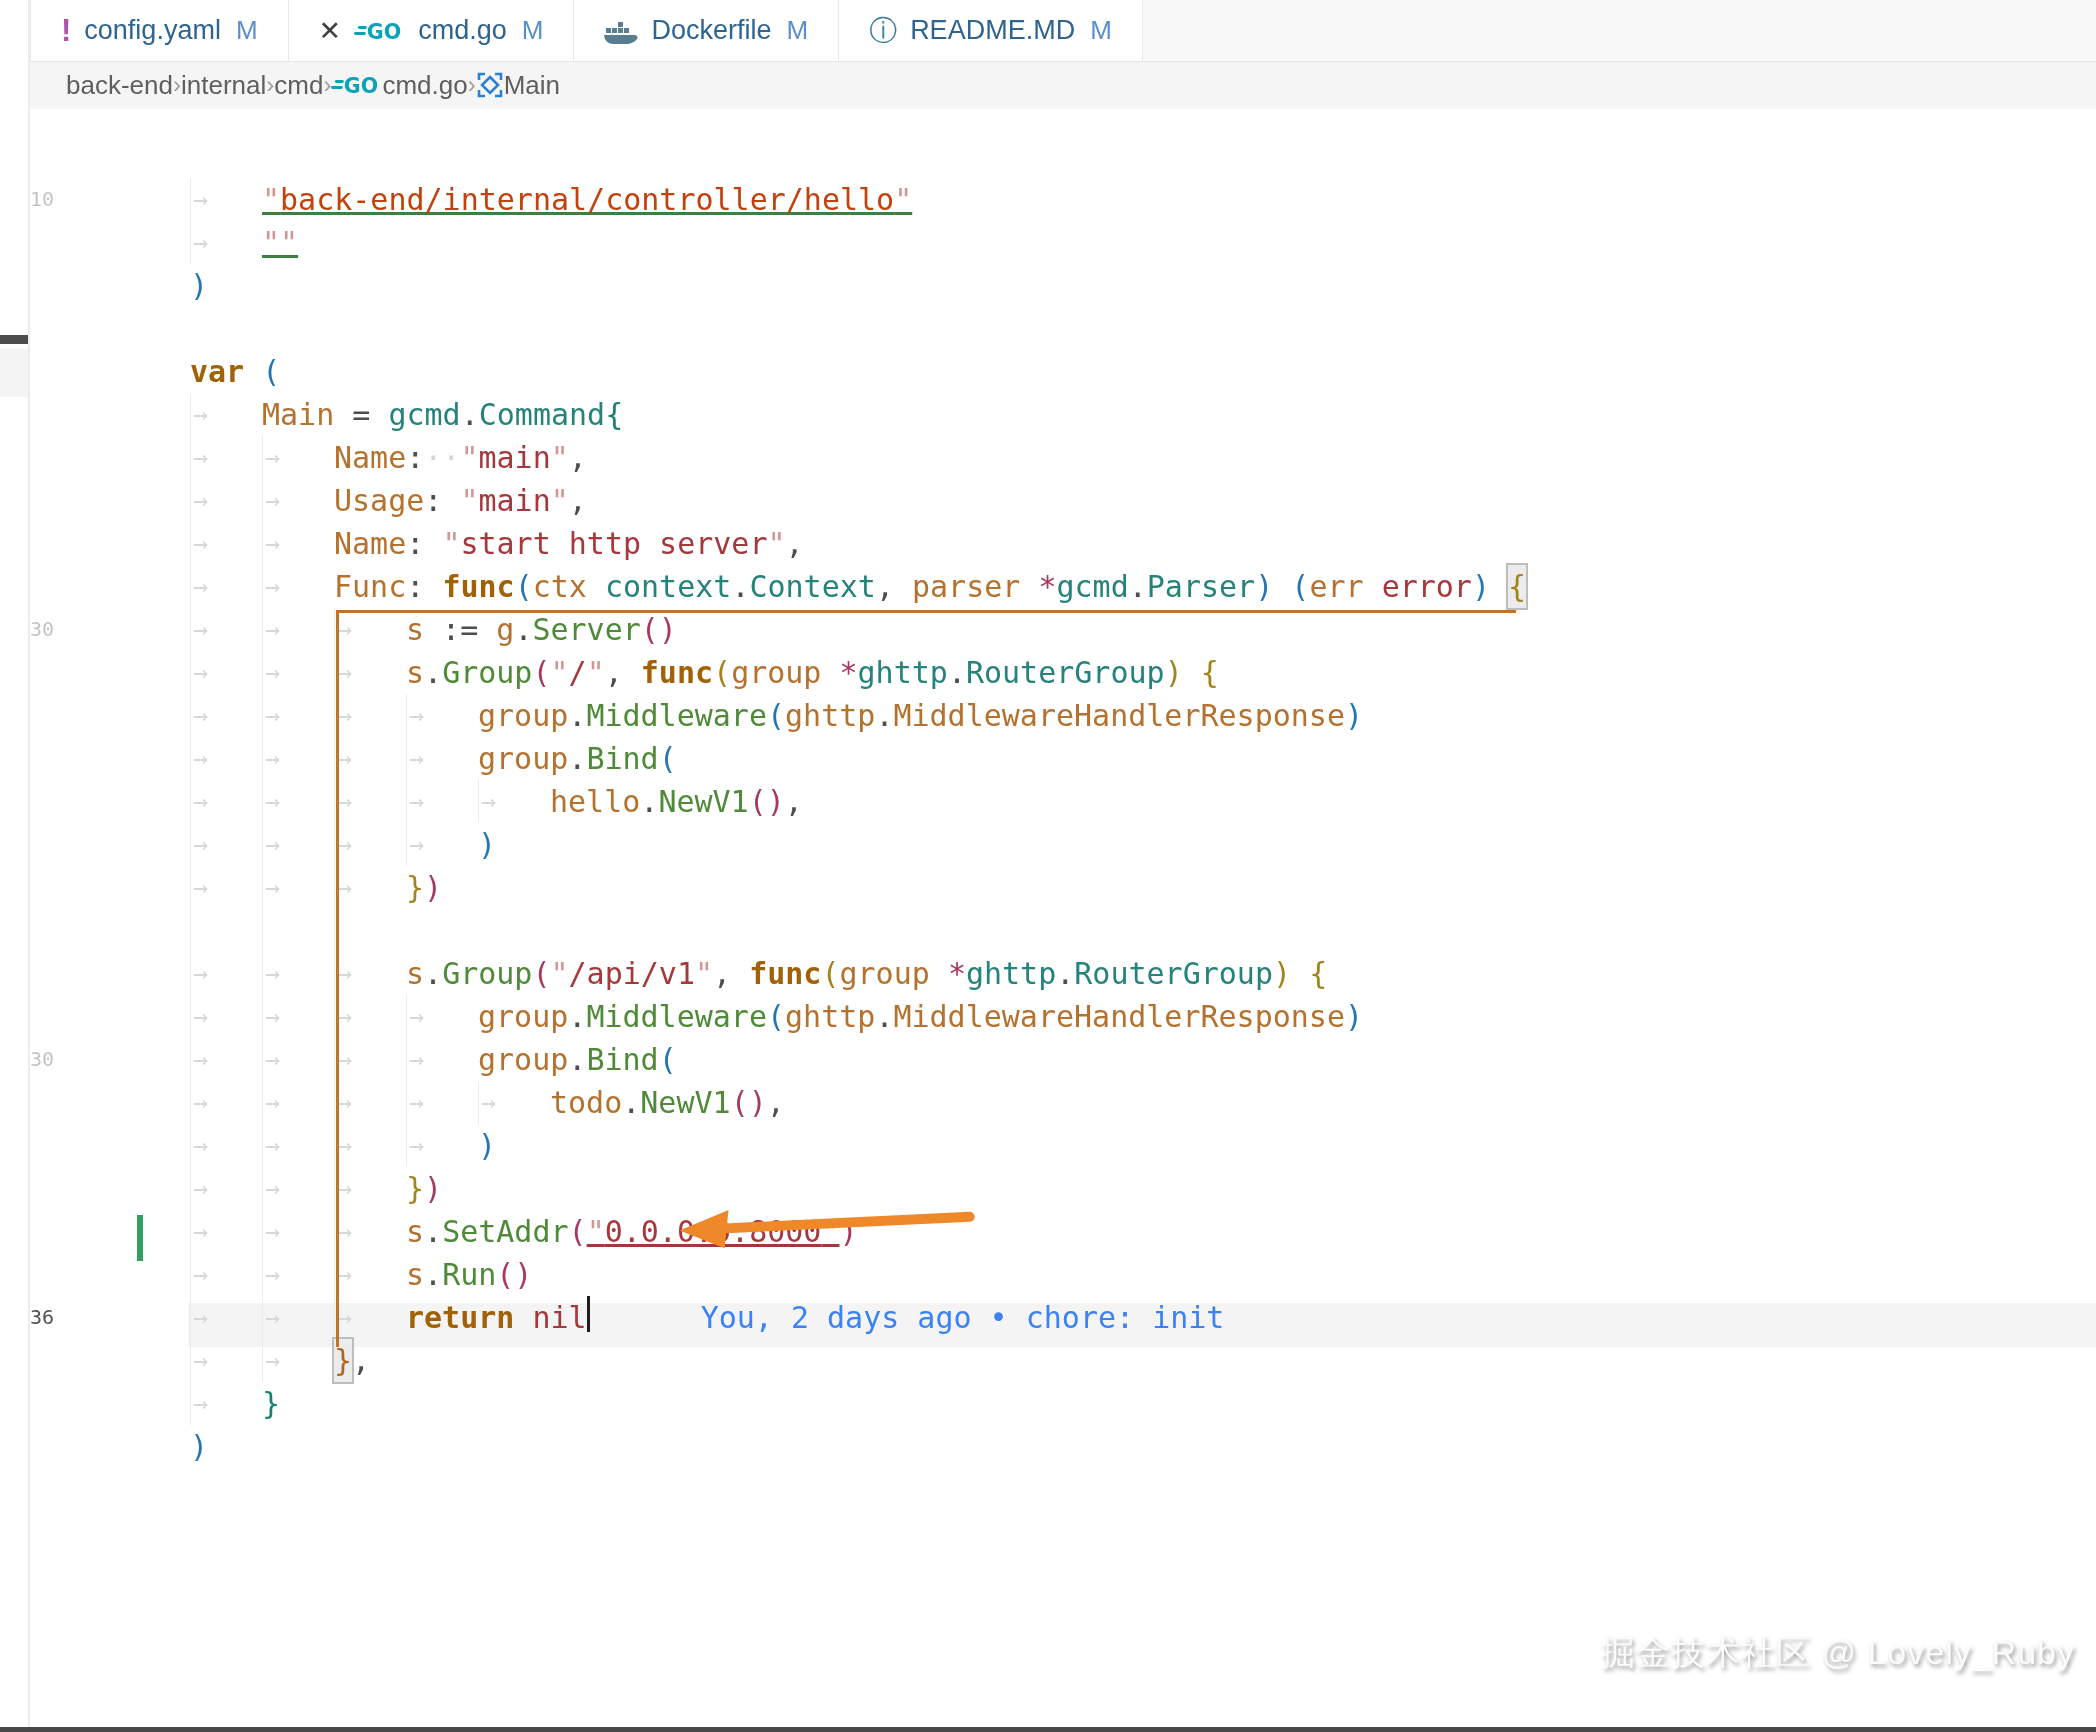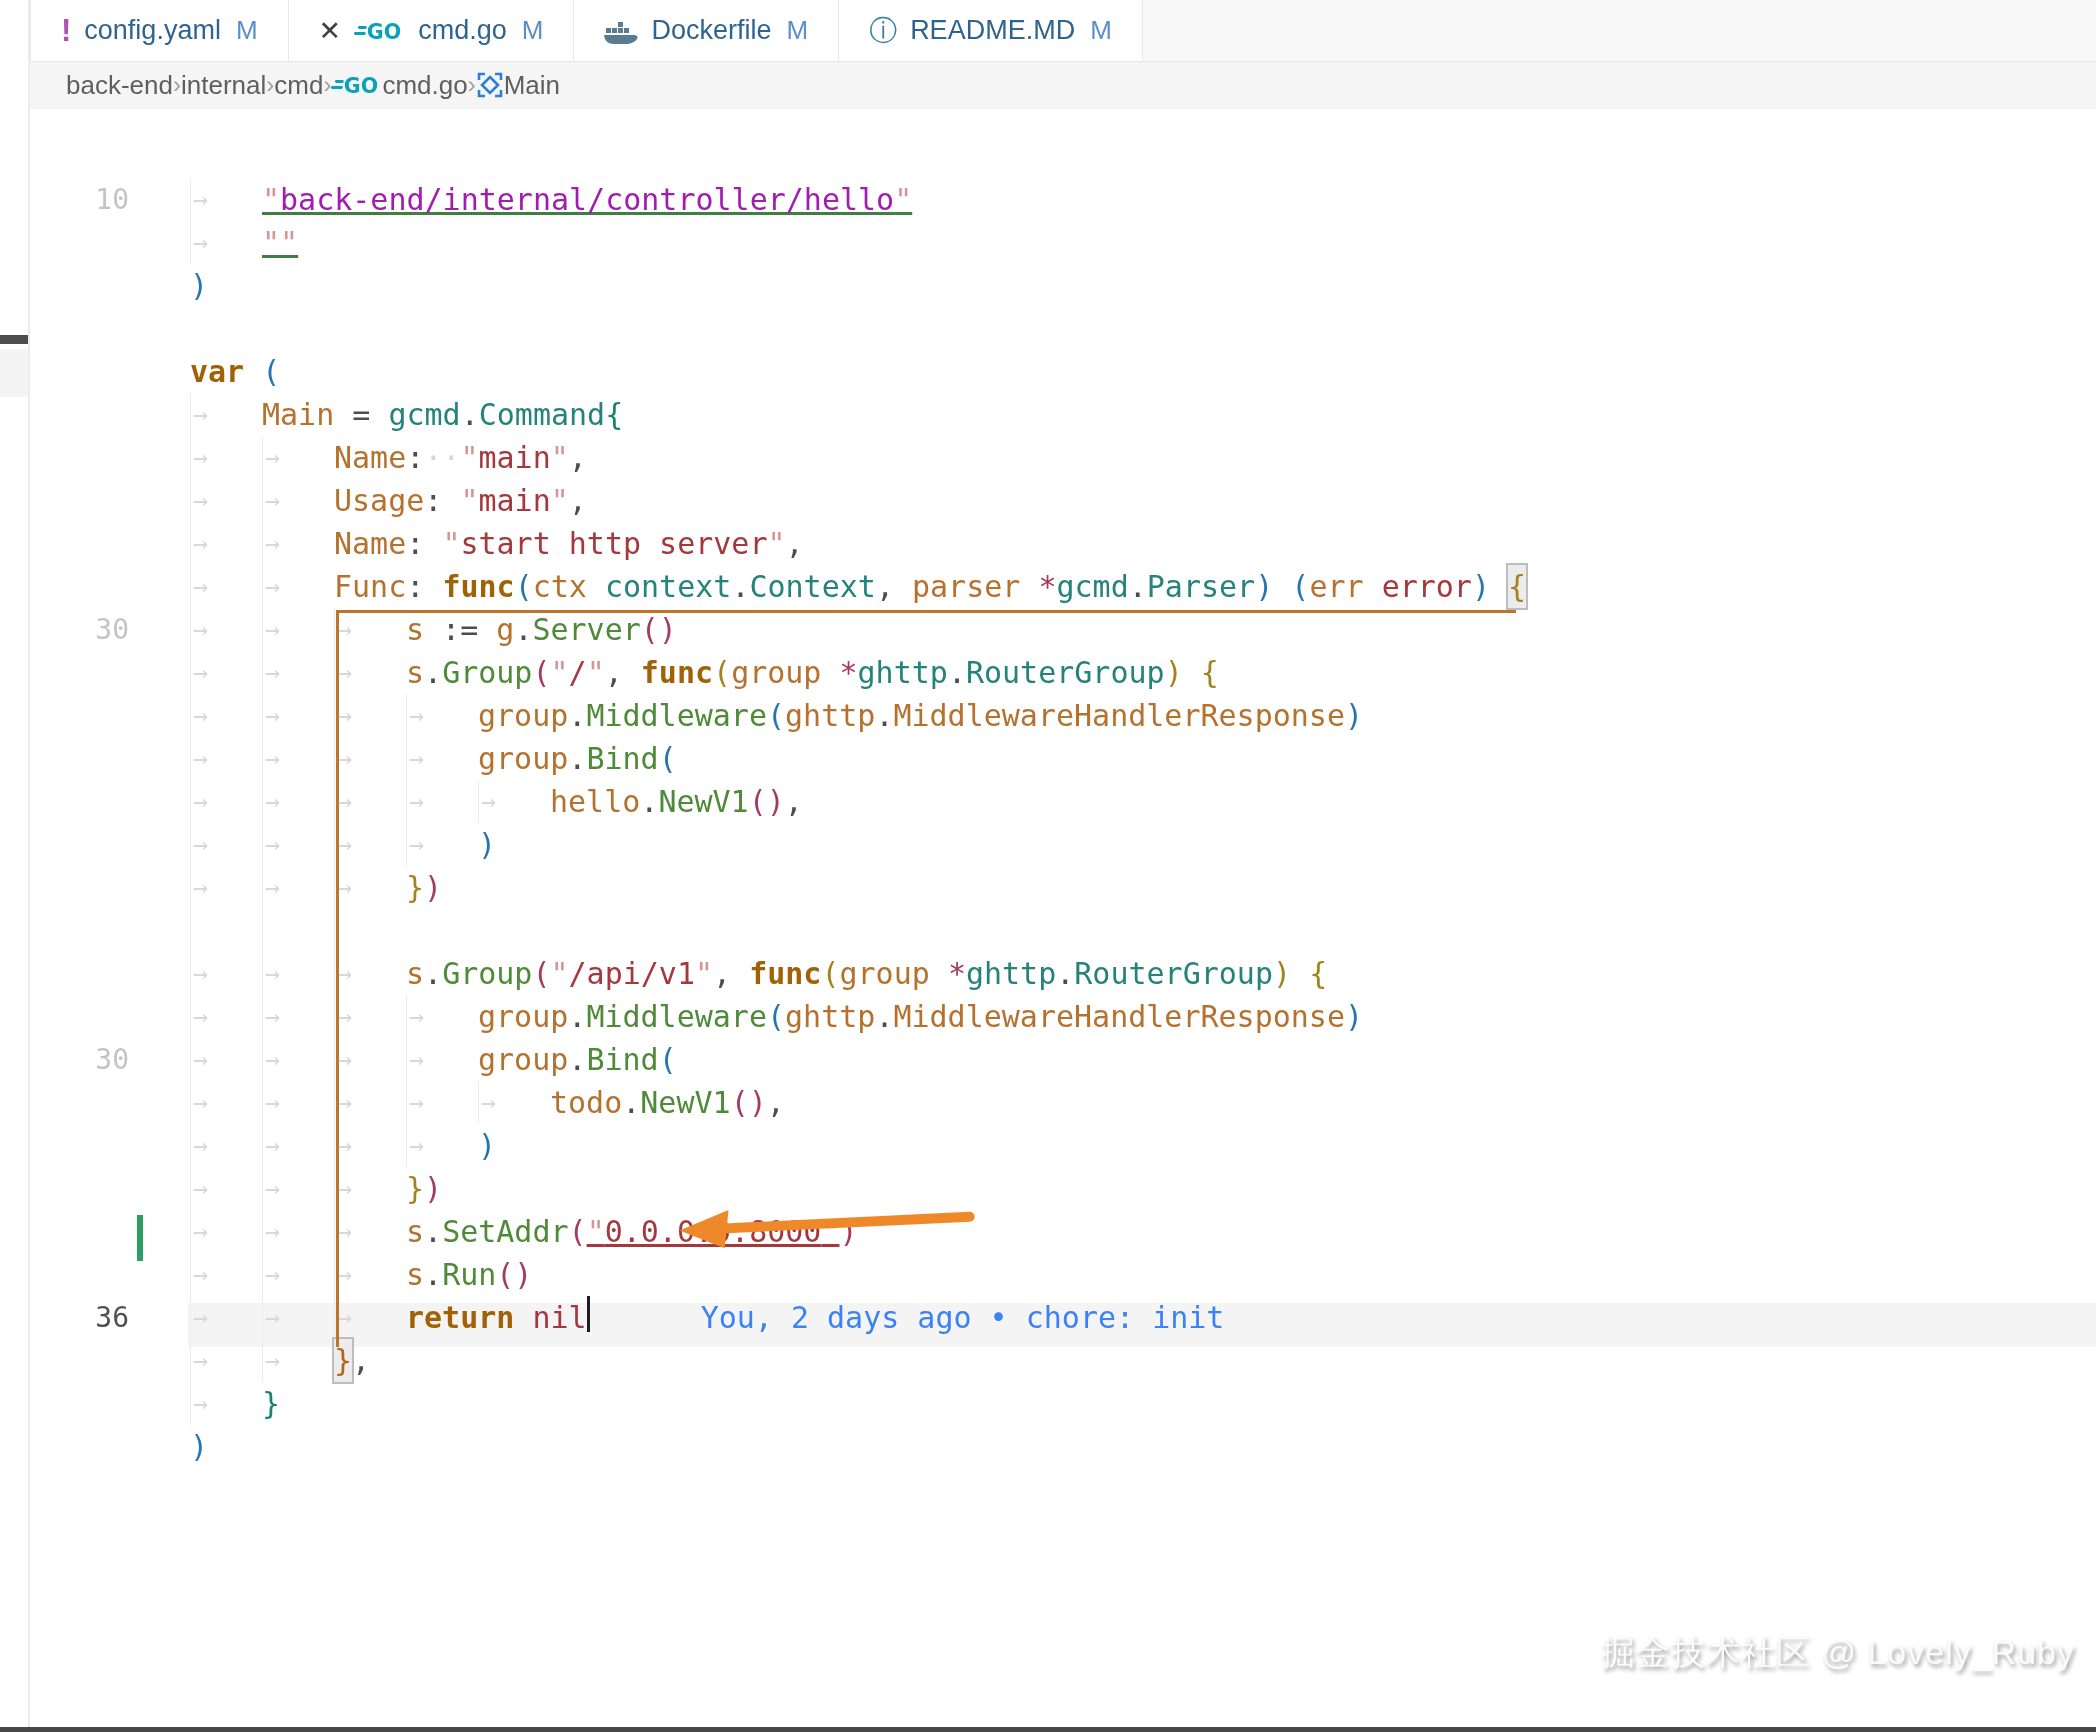--- a/index.html
+++ b/index.html
@@ -29,36 +29,36 @@
           display:flex;align-items:center;gap:0;padding-left:36px;font-size:26px;
           color:#5f5f5f;z-index:4}
   .sep{color:#a0a0a0;font-size:24px}
   .crumb{color:#5f5f5f}
 
   
   .editor{position:absolute;left:30px;top:109px;right:0;bottom:0;background:#fff;
           font-family:"DejaVu Sans Mono","Liberation Mono",monospace;font-size:30px}
   .rows{position:relative;padding-top:69px;z-index:2}
   .row{display:flex;height:43px;line-height:43px;white-space:pre;position:relative}
-  .lnum{width:99px;flex:none;text-align:right;color:#c4c4c4;font-size:28px;
+  .lnum{width:99px;flex:none;color:#c4c4c4;font-size:20px;
         font-family:"DejaVu Sans Mono","Liberation Mono",monospace}
   .lnum.active{color:#505050}
   .gutpad{width:61px;flex:none}
   .tabcell{width:72px;flex:none;color:#d8d8d8;border-left:1px solid #ebebeb;
            box-sizing:border-box;padding-left:2px;font-size:25px}
 
   
   .kw{color:#a16207;font-weight:bold}
   .typ{color:#26837b}
   .fn{color:#4f8a38}
   .var{color:#b5722f}
   .pun{color:#4d4d4d}
   .str{color:#a5383c}
   .strq{color:#d49693}
-  .istr{color:#a21caf;text-decoration:underline;text-decoration-color:#3f7f44}
+  .istr{color:#c2410c;text-decoration:underline;text-decoration-color:#3f7f44}
   .istrq{color:#d49693;text-decoration:underline;text-decoration-color:#3f7f44}
   .astr{color:#a5383c;text-decoration:underline;text-decoration-color:#a5383c}
   .astrq{color:#d49693;text-decoration:underline;text-decoration-color:#a5383c}
   .b1{color:#2476b3}
   .b2{color:#1b8272}
   .b3{color:#a3841c}
   .b4{color:#a53a5e}
   .bfn{color:#b0651f}
   .err{color:#a5383c}
   .ws{color:#d6d6d6}

